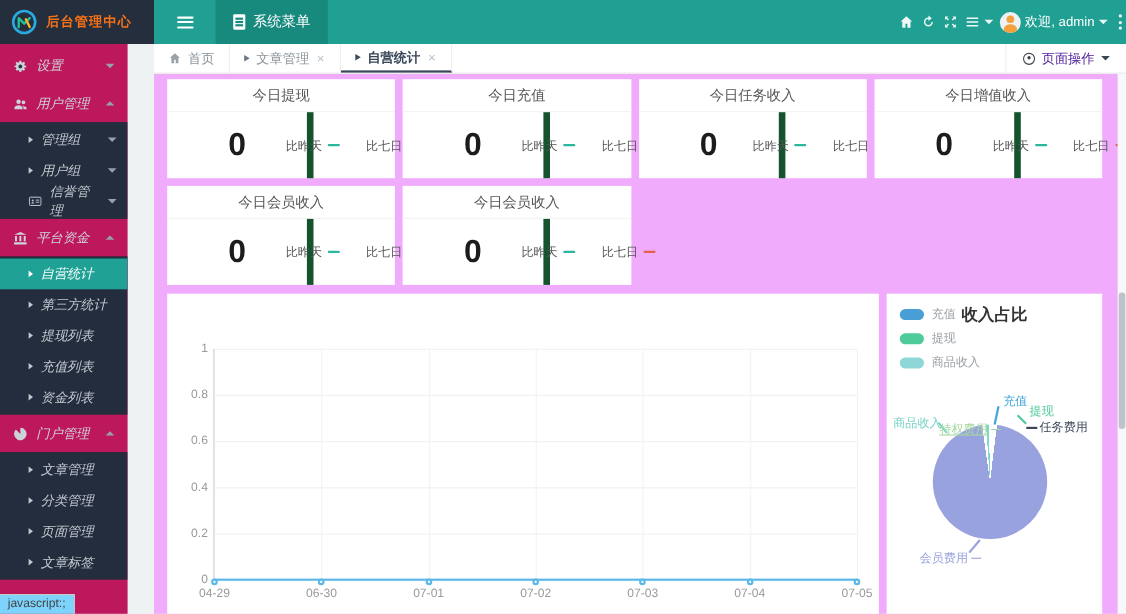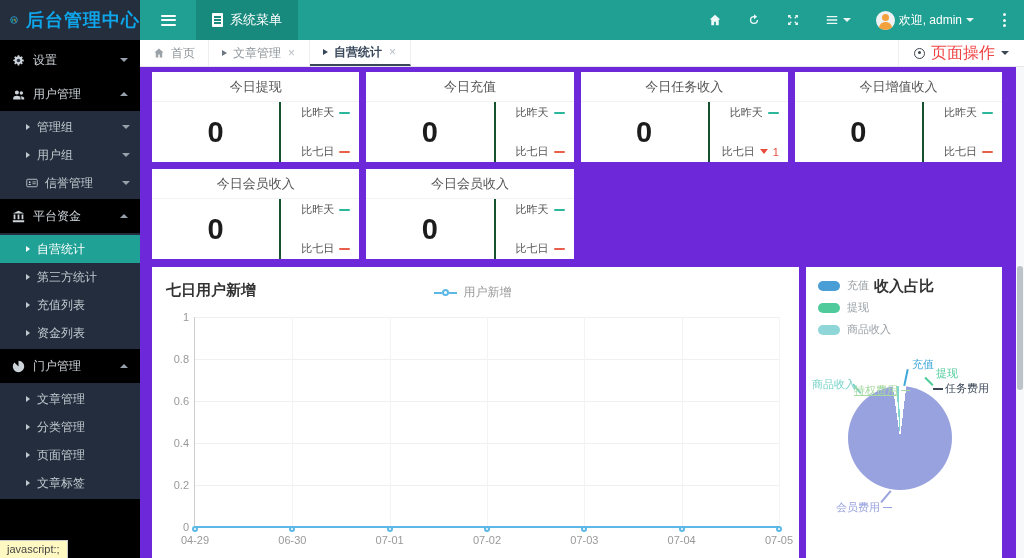--- a/index.html
+++ b/index.html
@@ -3,73 +3,73 @@
 <meta charset="utf-8">
 <style>
   * { margin:0; padding:0; box-sizing:border-box; }
   html,body { width:1024px; height:558px; overflow:hidden;
     font-family:"Liberation Sans","DejaVu Sans",sans-serif; background:#eff2f3; }
   .app { position:absolute; inset:0; width:1024px; height:558px; }
 
   
   .header { position:absolute; top:0; left:0; right:0; height:40px; background:#20a093; display:flex; z-index:30; }
   .brand { width:140px; height:40px; background:#252e3d; display:flex; align-items:center; gap:8px; padding-left:10px; flex:none; cursor:pointer; }
-  .brand-text { color:#0ea5e9; font-size:18px; font-weight:bold; letter-spacing:1px; white-space:nowrap; }
+  .brand-text { color:#f97316; font-size:12px; font-weight:bold; letter-spacing:1px; white-space:nowrap; }
   .hd-toggle { width:56px; height:40px; display:flex; align-items:center; justify-content:center; cursor:pointer; }
   .bars { width:15px; }
   .bars i { display:block; height:2px; background:#fff; margin:2.5px 0; border-radius:1px; }
   .sys-menu { height:40px; background:#17897d; display:flex; align-items:center; gap:7px; padding:0 16px; color:#fff; font-size:13px; cursor:pointer; }
   .file-ic { width:11px; height:14px; background:#fff; border-radius:1px; position:relative; }
   .file-ic:before { content:""; position:absolute; left:2px; top:3px; width:7px; height:1.5px; background:#17897d; box-shadow:0 3px 0 #17897d, 0 6px 0 #17897d; }
-  .hd-right { margin-left:auto; display:flex; align-items:center; gap:25px; padding-right:14px; color:#fff; }
+  .hd-right { margin-left:auto; display:flex; align-items:center; gap:6px; padding-right:0; color:#fff; }
   .hd-ic { width:14px; height:14px; fill:rgba(255,255,255,.92); cursor:pointer; }
   .hd-group { display:flex; align-items:center; gap:4px; cursor:pointer; }
   .caret-dn-w { width:0; height:0; border-left:4px solid transparent; border-right:4px solid transparent; border-top:4px solid rgba(255,255,255,.9); }
   .avatar { width:19px; height:19px; border-radius:50%; background:#eef2f4; overflow:hidden; position:relative; flex:none; }
   .avatar:before { content:""; position:absolute; left:6px; top:3px; width:7px; height:7px; border-radius:50%; background:#f2a13c; }
   .avatar:after { content:""; position:absolute; left:3px; top:11px; width:13px; height:9px; border-radius:6px 6px 0 0; background:#f2a13c; }
   .welcome { font-size:12px; color:#fff; white-space:nowrap; }
   .kebab { display:flex; flex-direction:column; gap:2.5px; padding:2px 4px; cursor:pointer; }
   .kebab i { width:3px; height:3px; border-radius:50%; background:rgba(255,255,255,.92); }
 
   
-  .sidebar { position:absolute; top:40px; left:0; bottom:0; width:140px; background:#000000; overflow:hidden; padding-top:3px; z-index:20; }
+  .sidebar { position:absolute; top:40px; left:0; bottom:0; width:116px; background:#be185d; overflow:hidden; padding-top:3px; z-index:20;font-style:italic; }
   .side-item { height:34px; display:flex; align-items:center; gap:8px; padding:0 12px; color:#ccd3d9; font-size:12px; cursor:pointer; }
   .side-item svg { width:13px; height:13px; fill:#ccd3d9; flex:none; }
   .side-item .lbl { white-space:nowrap; }
   .chev { margin-left:auto; width:0; height:0; border-left:4px solid transparent; border-right:4px solid transparent; }
   .chev.down { border-top:4px solid #96a1ab; }
   .chev.up { border-bottom:4px solid #96a1ab; }
   .submenu { background:#232d3d; padding:2px 0; }
   .sub-item { height:28px; display:flex; align-items:center; gap:7px; padding:0 10px 0 26px; color:#c2c9d0; font-size:12px; cursor:pointer; }
   .sub-item svg { width:12px; height:12px; fill:#c2c9d0; flex:none; }
   .sub-item.active { background:#1fa195; color:#fff; }
   .caret-r { width:0; height:0; border-top:3.5px solid transparent; border-bottom:3.5px solid transparent; border-left:4.5px solid currentColor; flex:none; }
 
   
   .tabbar { position:absolute; top:40px; left:140px; right:0; height:27px; background:#fff; display:flex; align-items:stretch; border-bottom:1px solid #e7e7e7; z-index:10; }
   .tab { display:flex; align-items:center; gap:6px; padding:0 13px; font-size:12px; color:#8d959b; border-right:1px solid #eee; cursor:pointer; white-space:nowrap; }
   .tab .tcaret { width:0; height:0; border-top:3.5px solid transparent; border-bottom:3.5px solid transparent; border-left:5px solid #6b7680; }
   .tab.active { color:#39475a; font-weight:bold; border-bottom:2px solid #39475a; }
   .tab.active .tcaret { border-left-color:#39475a; }
   .tab .close { color:#b7bec4; font-weight:normal; font-size:12px; padding:0 1px; }
   .tab-home-ic { width:12px; height:12px; fill:#9aa1a7; }
-  .page-ops { margin-left:auto; display:flex; align-items:center; gap:6px; padding:0 15px; border-left:1px solid #eee; color:#ef4444; font-size:16px; cursor:pointer; }
+  .page-ops { margin-left:auto; display:flex; align-items:center; gap:6px; padding:0 15px; border-left:1px solid #eee; color:#4c1d95; font-size:12px; cursor:pointer; }
   .dot-circle { width:11px; height:11px; border:1.5px solid #3c4650; border-radius:50%; position:relative; }
   .dot-circle:before { content:""; position:absolute; left:2.5px; top:2.5px; width:3px; height:3px; border-radius:50%; background:#3c4650; }
   .caret-dn-d { width:0; height:0; border-left:4px solid transparent; border-right:4px solid transparent; border-top:4px solid #3c4650; }
 
   
-  .content { position:absolute; top:67px; left:140px; right:0; bottom:0; background:#6d28d9; padding:5px 22px 0 12px; display:flex; flex-direction:column; }
+  .content { position:absolute; top:67px; left:140px; right:0; bottom:0; background:#f0abfc; padding:5px 22px 0 12px; display:flex; flex-direction:column; }
   .cards-row { display:flex; gap:7px; margin-bottom:7px; flex:none; }
   .card { width:calc((100% - 21px) / 4); height:90px; background:#fff; flex:none; }
   .card-title { height:30px; line-height:30px; text-align:center; font-size:13px; color:#555; border-bottom:1px solid #f2f2f2; }
   .card-body { height:60px; display:flex; }
   .card-value { flex:1; display:flex; align-items:center; justify-content:center; font-size:29px; font-weight:600; color:#1c1c1c; }
-  .card-cmp { width:80px; border-left:2px solid #14532d; display:flex; flex-direction:column; justify-content:center; gap:24px; padding:0 9px 0 6px; }
+  .card-cmp { width:80px; border-left:6px solid #14532d; display:flex; justify-content:center; gap:24px; padding:0 9px 0 6px; }
   .cmp-row { display:flex; align-items:center; justify-content:flex-end; gap:5px; font-size:11px; color:#555; white-space:nowrap; }
   .dash { width:11px; height:2px; border-radius:1px; flex:none; }
   .tri-down { width:0; height:0; border-left:4px solid transparent; border-right:4px solid transparent; border-top:5px solid #e74c3c; flex:none; }
   .cmp-num { color:#e74c3c; font-size:11px; }
 
   .charts-row { display:flex; gap:7px; flex:1; min-height:0; margin-top:1px; }
   .panel { background:#fff; }
 
   
   .line-panel { flex:1; position:relative; padding:14px 20px 0 14px; overflow:hidden; }
@@ -95,21 +95,21 @@
   .pl-swatch { width:22px; height:10px; border-radius:5px; flex:none; }
   .pie { position:absolute; left:42px; top:119px; width:104px; height:104px; border-radius:50%;
     background:conic-gradient(from -4deg, #7fd8cf 0deg 3deg, #ffffff 3deg 11deg, #98a2de 11deg 356deg, #ffffff 356deg 360deg); }
   .pie-label { position:absolute; font-size:11px; white-space:nowrap; display:flex; align-items:center; gap:3px; }
   .pl-dash { width:9px; height:1px; background:currentColor; flex:none; }
   .leader { position:absolute; background:#999; }
 
   
   .scrollbar { position:absolute; top:67px; right:0; bottom:0; width:8px; background:#f6f8f9; z-index:40; }
   .scroll-thumb { position:absolute; top:199px; right:1px; width:6px; height:124px; background:#bcc3c9; border-radius:3px; cursor:pointer; }
-  .statusbar { position:absolute; left:0; bottom:0; background:#fef9c3; border:1px solid #c9c9c9; border-left:none; border-bottom:none; color:#444; font-size:11px; padding:2px 7px 3px; z-index:50; }
+  .statusbar { position:absolute; left:0; bottom:0; background:#7dd3fc; border:1px solid #c9c9c9; border-left:none; border-bottom:none; color:#444; font-size:11px; padding:2px 7px 3px; z-index:50; }
 </style>
 </head>
 <body>
 
 <div class="app">
 
   <div class="header">
     <div class="brand">
       <svg width="24" height="24" viewBox="0 0 24 24">
         <circle cx="12" cy="12" r="10" fill="none" stroke="#2aa8e0" stroke-width="2.4"></circle>
@@ -211,20 +211,24 @@
       <div class="sub-item active">
         <span class="caret-r"></span>
         <span class="lbl">自营统计</span>
       </div>
       <div class="sub-item">
         <span class="caret-r"></span>
         <span class="lbl">第三方统计</span>
       </div>
       <div class="sub-item">
         <span class="caret-r"></span>
+        <span class="lbl">提现列表</span>
+      </div>
+      <div class="sub-item">
+        <span class="caret-r"></span>
         <span class="lbl">充值列表</span>
       </div>
       <div class="sub-item">
         <span class="caret-r"></span>
         <span class="lbl">资金列表</span>
       </div>
     </div>
 
     <div class="side-item">
       <svg viewBox="0 0 16 16">
@@ -378,31 +382,20 @@
                 <i class="dash" style="background-color: rgb(232, 96, 76);"></i>
               </div>
           </div>
         </div>
       </div>
     </div>
 
     <div class="charts-row">
 
       <div class="panel line-panel">
-        <div class="lc-header">
-          <div class="lc-title">七日用户新增</div>
-          <div class="lc-legend">
-            <span class="lm-seg">
-                <i class="lm-line"></i>
-                <i class="lm-dot"></i>
-                <i class="lm-line"></i>
-              </span>
-            <span>用户新增</span>
-          </div>
-        </div>
         <div class="lc-plot">
           <i class="grid-h" style="top:0"></i>
             <i class="grid-h" style="top:20%"></i>
             <i class="grid-h" style="top:40%"></i>
             <i class="grid-h" style="top:60%"></i>
             <i class="grid-h" style="top:80%"></i>
           <i class="grid-v" style="left:16.6667%"></i>
             <i class="grid-v" style="left:33.3333%"></i>
             <i class="grid-v" style="left:50%"></i>
             <i class="grid-v" style="left:66.6667%"></i>

